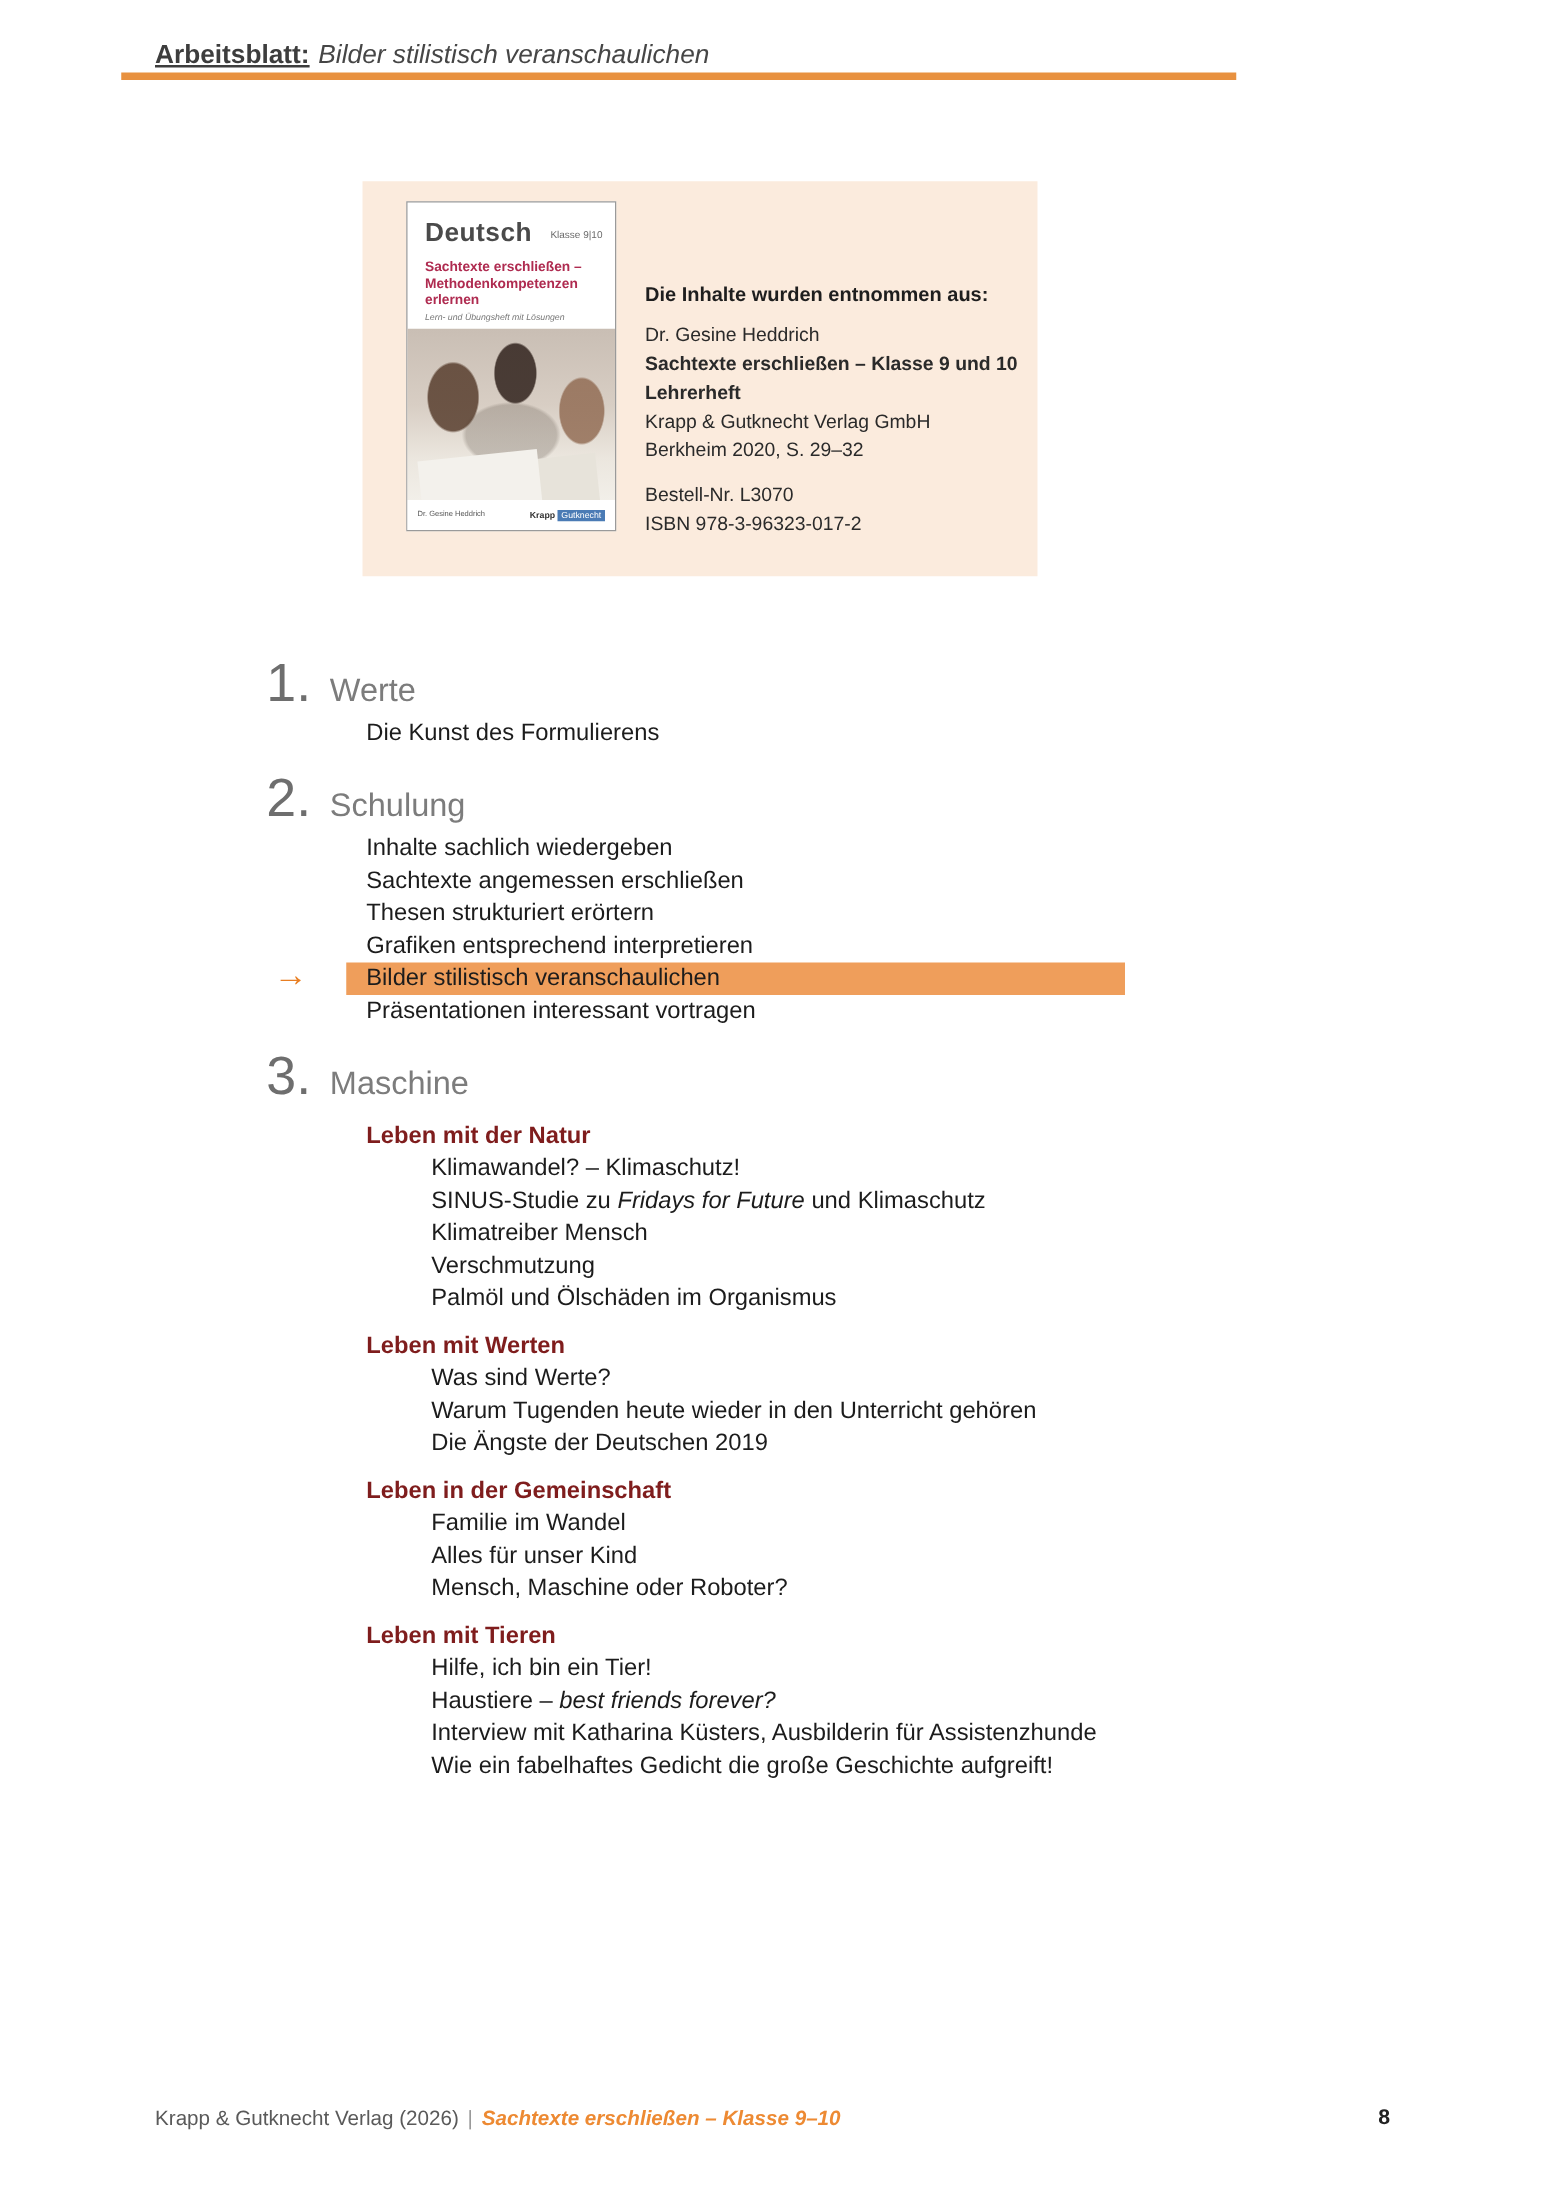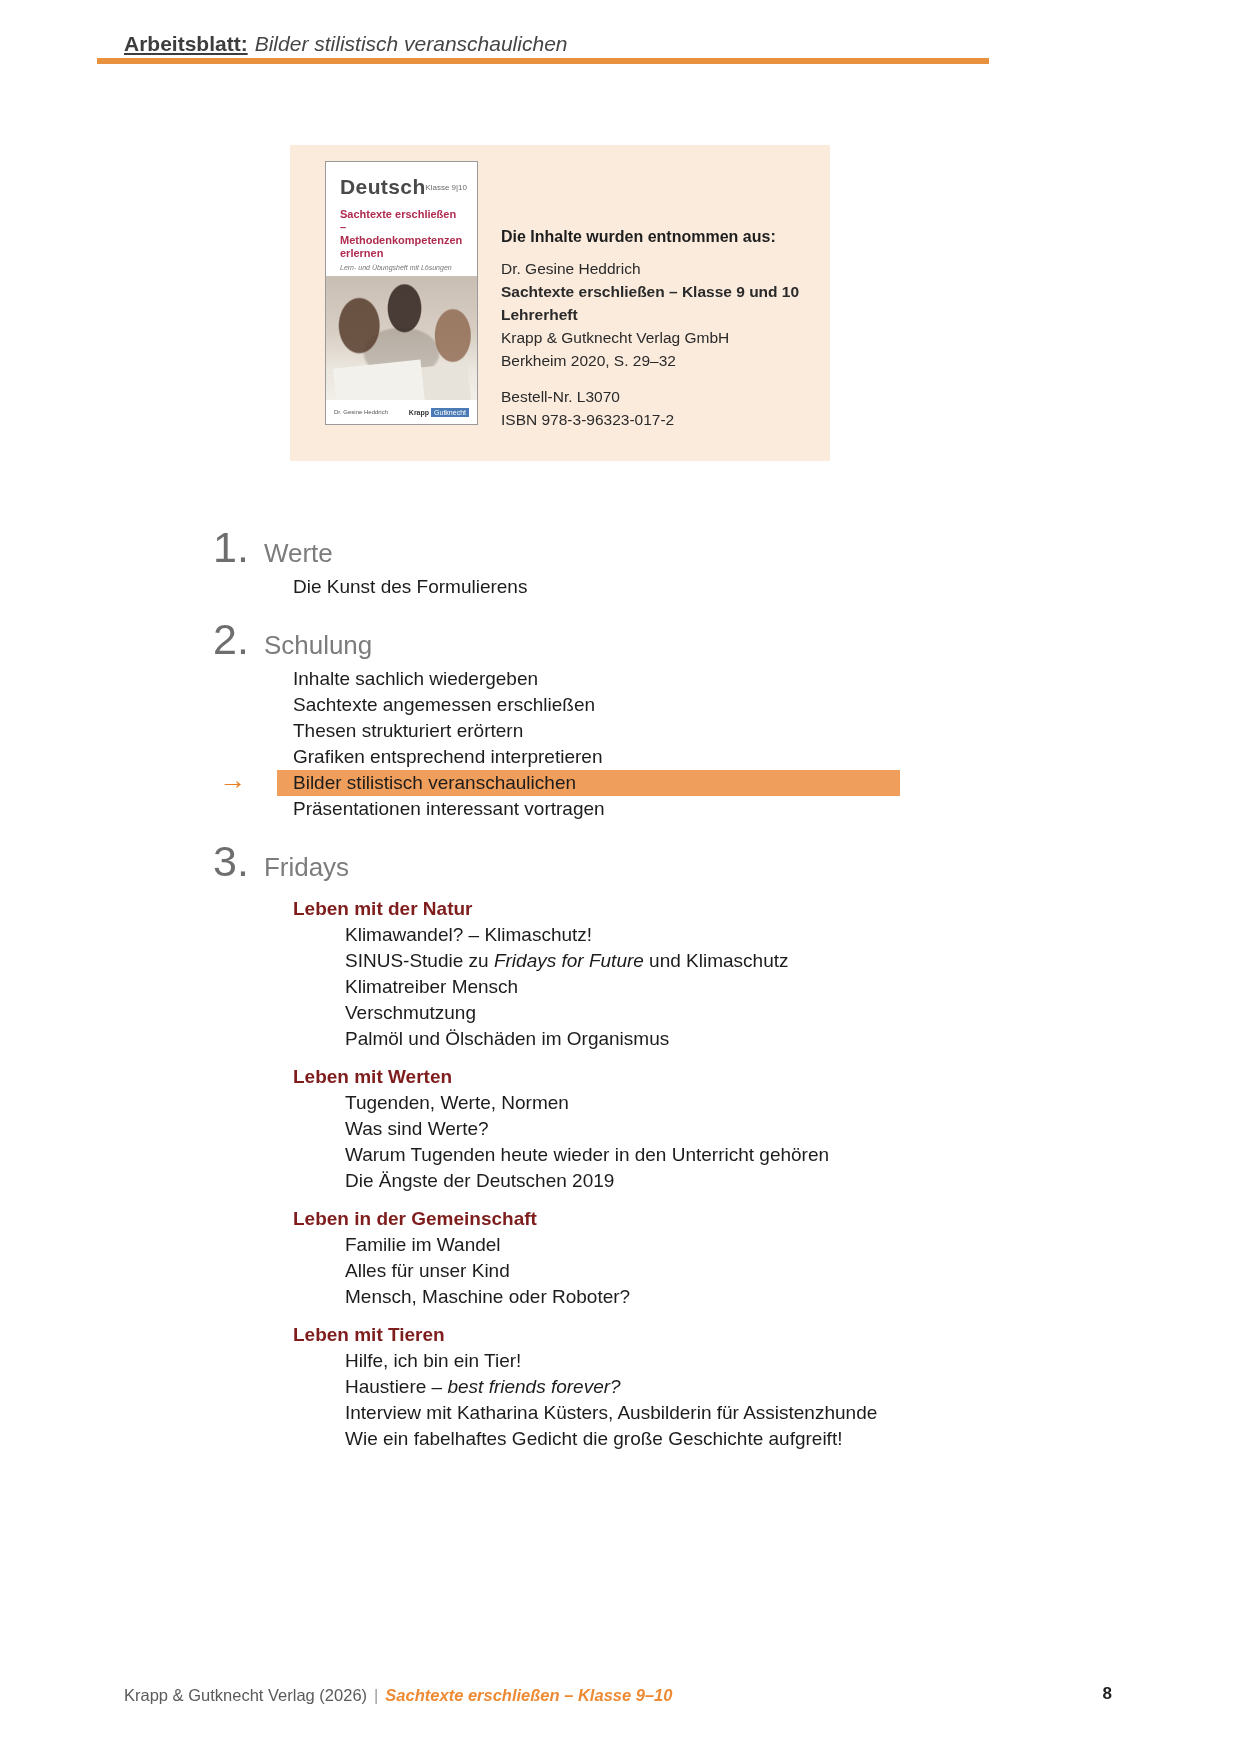--- a/index.html
+++ b/index.html
@@ -9,21 +9,21 @@
   
   .header-line{position:absolute;left:124px;top:32px;font-size:21px;color:#3d3d3d;white-space:nowrap;}
   .header-label{font-weight:bold;text-decoration:underline;}
   .header-title{font-style:italic;margin-left:7px;color:#464646;}
   .header-rule{position:absolute;left:97px;top:58px;width:892px;height:6px;
                background:var(--accent-orange,#E8913F);}
 
   
   .source-box{position:absolute;left:290px;top:145px;width:540px;height:316px;
               background:var(--box-background,#FBEBDD);display:flex;}
-  .book-cover{margin:16px 0 0 35px;width:153px;height:264px;background:#fff;
+  .book-cover{margin:16px 0 0 35px;width:168px;height:264px;background:#fff;
               border:1px solid #9a9a9a;display:flex;flex-direction:column;box-sizing:border-box;}
   .cover-top{position:relative;padding:13px 12px 5px 14px;}
   .cover-subject{font-size:21px;font-weight:bold;color:#4a4a4a;letter-spacing:.4px;}
   .cover-klasse{position:absolute;right:10px;top:21px;font-size:8px;color:#6a6a6a;}
   .cover-title{margin-top:9px;font-size:11px;font-weight:bold;line-height:13px;
                color:var(--book-title-red,#AF2B50);}
   .cover-subtitle{margin-top:4px;font-size:7px;font-style:italic;color:#777;}
   .cover-photo{flex:1;position:relative;overflow:hidden;
     background:
       radial-gradient(34px 46px at 22% 40%, rgba(88,62,46,.85) 0 58%, transparent 62%),
@@ -139,38 +139,37 @@
           <span class="arrow">→</span>
           <span>Bilder stilistisch veranschaulichen</span>
         </div>
         <div class="toc-item">Präsentationen interessant vortragen</div>
       </div>
     </div>
 
     <div class="toc-section">
       <div class="toc-section-head">
         <span class="toc-num">3.</span>
-        <span class="toc-title">Fridays</span>
+        <span class="toc-title">Maschine</span>
       </div>
 
       <div class="toc-group">
         <div class="group-header">Leben mit der Natur</div>
         <div class="group-items">
           <div class="toc-item">Klimawandel? – Klimaschutz!</div>
           <div class="toc-item"><span>SINUS-Studie zu </span><span class="it">Fridays for Future</span><span> und Klimaschutz</span></div>
           <div class="toc-item">Klimatreiber Mensch</div>
           <div class="toc-item">Verschmutzung</div>
           <div class="toc-item">Palmöl und Ölschäden im Organismus</div>
         </div>
       </div>
 
       <div class="toc-group">
         <div class="group-header">Leben mit Werten</div>
         <div class="group-items">
-          <div class="toc-item">Tugenden, Werte, Normen</div>
           <div class="toc-item">Was sind Werte?</div>
           <div class="toc-item">Warum Tugenden heute wieder in den Unterricht gehören</div>
           <div class="toc-item">Die Ängste der Deutschen 2019</div>
         </div>
       </div>
 
       <div class="toc-group">
         <div class="group-header">Leben in der Gemeinschaft</div>
         <div class="group-items">
           <div class="toc-item">Familie im Wandel</div>

